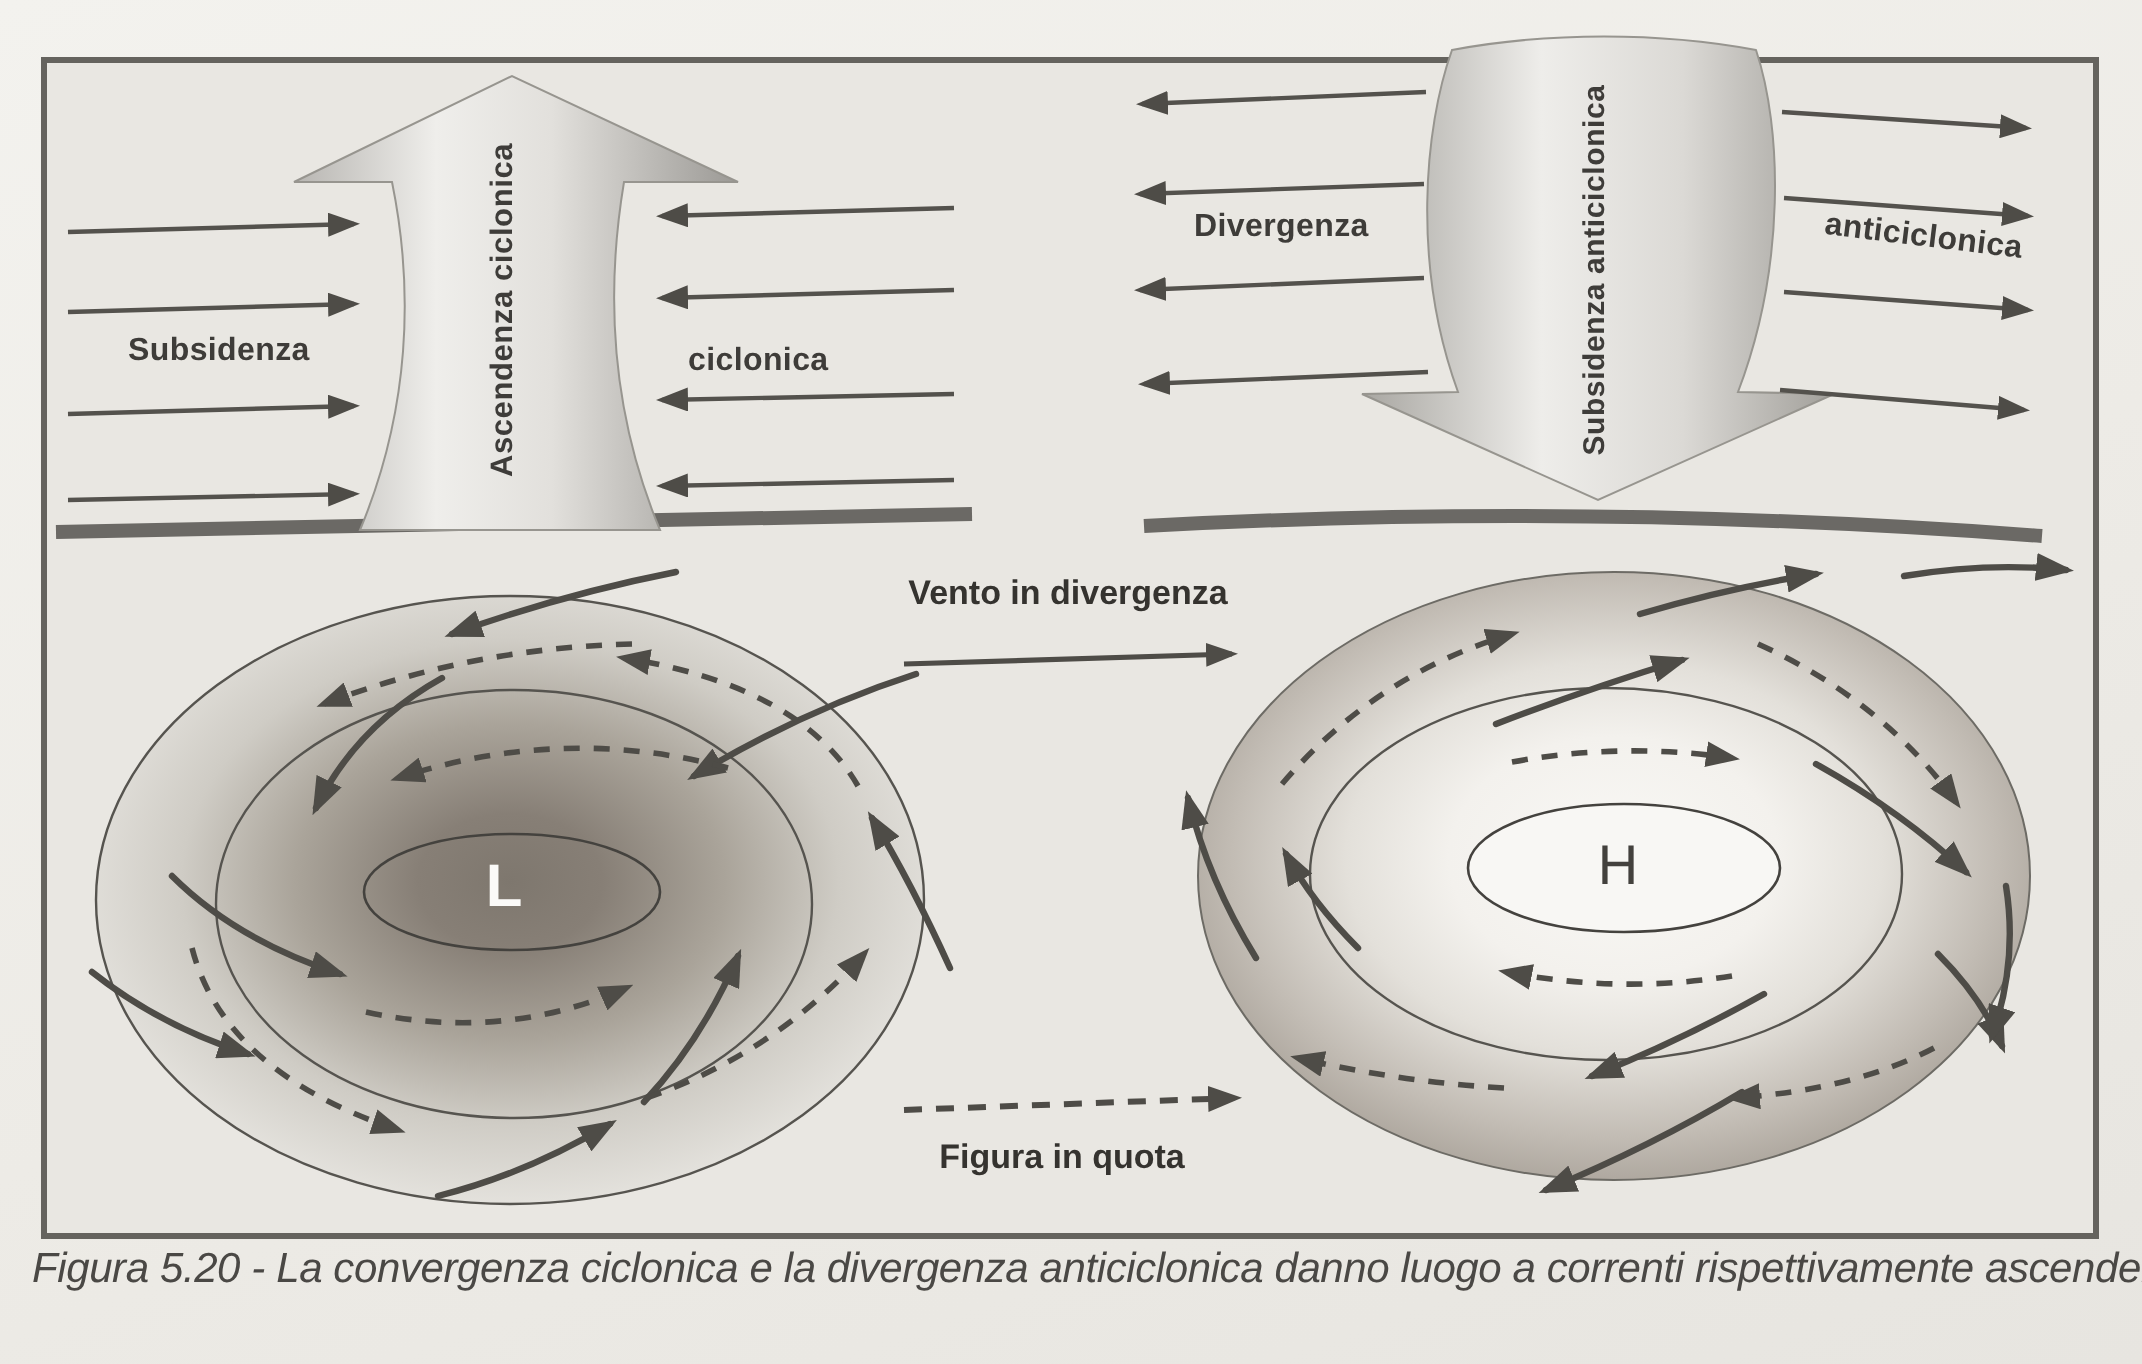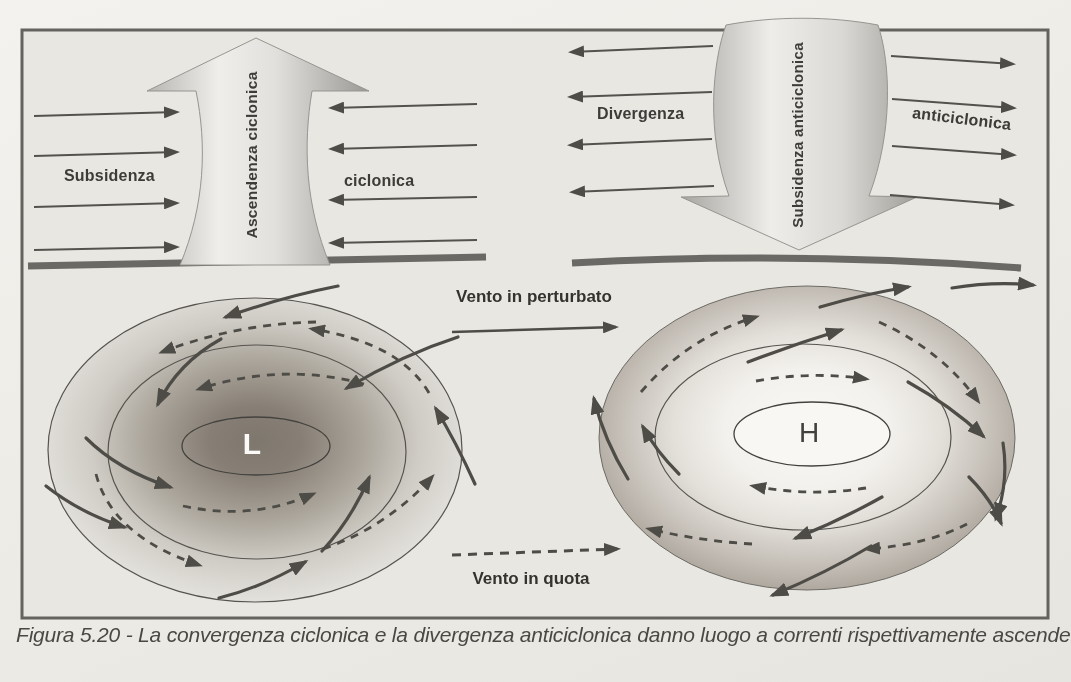--- a/index.html
+++ b/index.html
@@ -196,23 +196,23 @@
   <div class="lbl" style="left:344px;top:160px;margin-top:12px;">ciclonica</div>
 
   <div class="lbl-rot-left" style="left:152px;top:146px;width:200px;height:18px;">Ascendenza ciclonica</div>
 
   <div class="lbl" style="left:597px;top:105px;">Divergenza</div>
 
   <div class="lbl tilt" style="left:912px;top:110px;">anticiclonica</div>
 
   <div class="lbl-rot-left" style="left:692px;top:126px;width:212px;height:18px;font-size:15px;">Subsidenza anticiclonica</div>
 
-  <div class="legend-lbl" style="left:434px;top:287px;width:200px;">Vento in perturbato</div>
-
-  <div class="legend-lbl" style="left:431px;top:569px;width:200px;">Vento in quota</div>
+  <div class="legend-lbl" style="left:434px;top:287px;width:200px;">Vento in divergenza</div>
+
+  <div class="legend-lbl" style="left:431px;top:569px;width:200px;">Figura in quota</div>
 
   <div class="center-letter letter-low" style="left:232px;top:429px;width:40px;">L</div>
 
   <div class="center-letter letter-high" style="left:789px;top:419px;width:40px;">H</div>
 
   <div class="caption" style="top:623px;">Figura 5.20 - La convergenza ciclonica e la divergenza anticiclonica danno luogo a correnti rispettivamente ascendenti</div>
 
 </div>
 
 </body></html>

